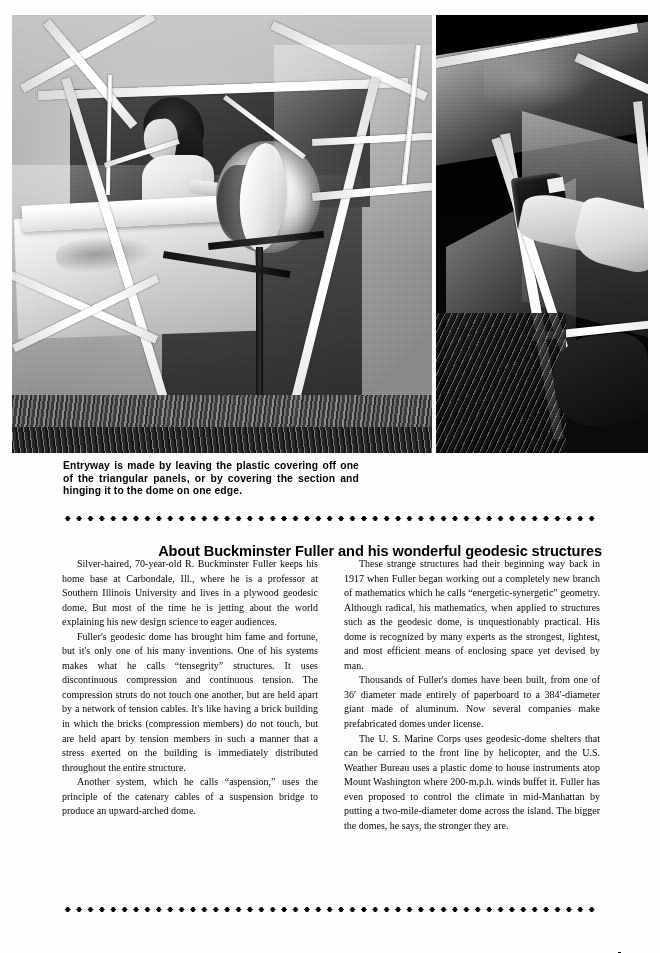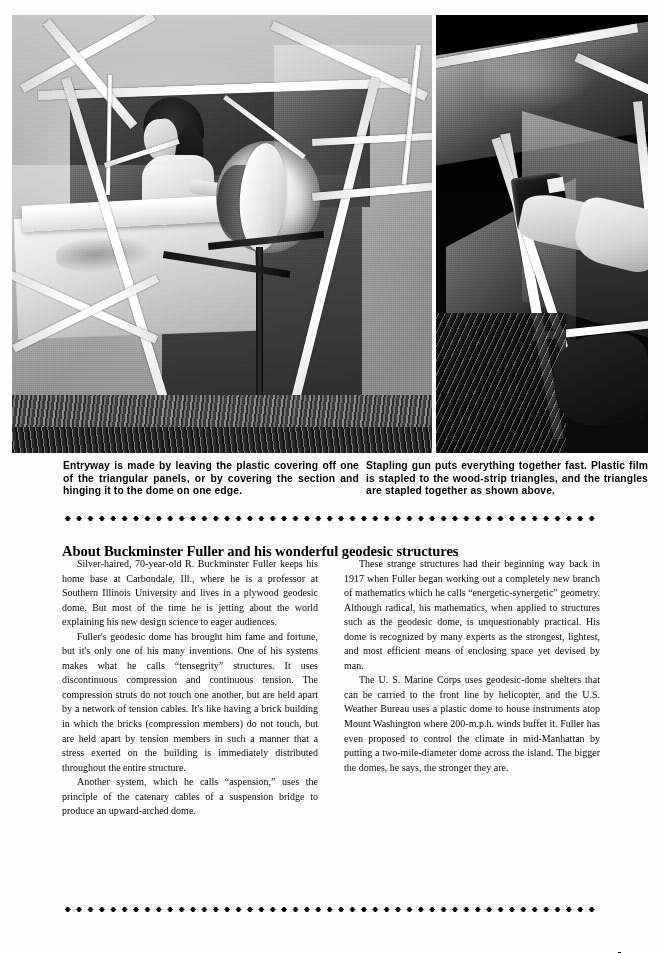--- a/index.html
+++ b/index.html
@@ -270,25 +270,26 @@
   }
   .dotrule-top    { top: 516px; }
   .dotrule-bottom { top: 907px; }
 
   
   .headline {
     position: absolute;
     left: 62px;
     top: 533px;
     width: 540px;
-    font-family: Liberation Serif, serif;
+    font-family: Liberation Sans, sans-serif;
     font-weight: bold;
     font-size: 14.6px;
     letter-spacing: -.1px;
     color: #000;
+    text-align: right;
   }
 
   
   .columns {
     position: absolute;
     left: 62px;
     top: 557px;
     width: 538px;
     display: flex;
     gap: 26px;
@@ -404,35 +405,35 @@
       <div class="rp-hand"></div>
       <div class="rp-sleeve"></div>
       <div class="rp-knee"></div>
 
       <div class="grain"></div>
     </div>
   </div>
 
   <div class="captions">
     <div class="caption caption-left">Entryway is made by leaving the plastic covering off one of the triangular panels, or by covering the section and hinging it to the dome on one edge.</div>
-    <div class="caption caption-right">Stapling gun puts everything together fast. Plastic film is stapled to the wood-strip triangles, and the triangles are stapled together as shown above.</div>
   </div>
 
   <div class="dotrule dotrule-top"></div>
 
   <h1 class="headline">About Buckminster Fuller and his wonderful geodesic structures</h1>
 
   <div class="columns">
     <div class="col">
       <p>Silver-haired, 70-year-old R. Buckminster Fuller keeps his home base at Carbondale, Ill., where he is a professor at Southern Illinois University and lives in a plywood geodesic dome. But most of the time he is jetting about the world explaining his new design science to eager audiences.</p>
       <p>Fuller's geodesic dome has brought him fame and fortune, but it's only one of his many inventions. One of his systems makes what he calls “tensegrity” structures. It uses discontinuous compression and continuous tension. The compression struts do not touch one another, but are held apart by a network of tension cables. It's like having a brick building in which the bricks (compression members) do not touch, but are held apart by tension members in such a manner that a stress exerted on the building is immediately distributed throughout the entire structure.</p>
       <p>Another system, which he calls “aspension,” uses the principle of the catenary cables of a suspension bridge to produce an upward-arched dome.</p>
     </div>
     <div class="col">
       <p>These strange structures had their beginning way back in 1917 when Fuller began working out a completely new branch of mathematics which he calls “energetic-synergetic” geometry. Although radical, his mathematics, when applied to structures such as the geodesic dome, is unquestionably practical. His dome is recognized by many experts as the strongest, lightest, and most efficient means of enclosing space yet devised by man.</p>
+      <p>Thousands of Fuller's domes have been built, from one of 36′ diameter made entirely of paperboard to a 384′-diameter giant made of aluminum. Now several companies make prefabricated domes under license.</p>
       <p>The U. S. Marine Corps uses geodesic-dome shelters that can be carried to the front line by helicopter, and the U.S. Weather Bureau uses a plastic dome to house instruments atop Mount Washington where 200-m.p.h. winds buffet it. Fuller has even proposed to control the climate in mid-Manhattan by putting a two-mile-diameter dome across the island. The bigger the domes, he says, the stronger they are.</p>
     </div>
   </div>
 
   <div class="dotrule dotrule-bottom"></div>
 
   <div class="footer">
     <span class="issue">MAY 1966</span>
     <span class="bar"></span>
     <span class="pageno">206</span>

